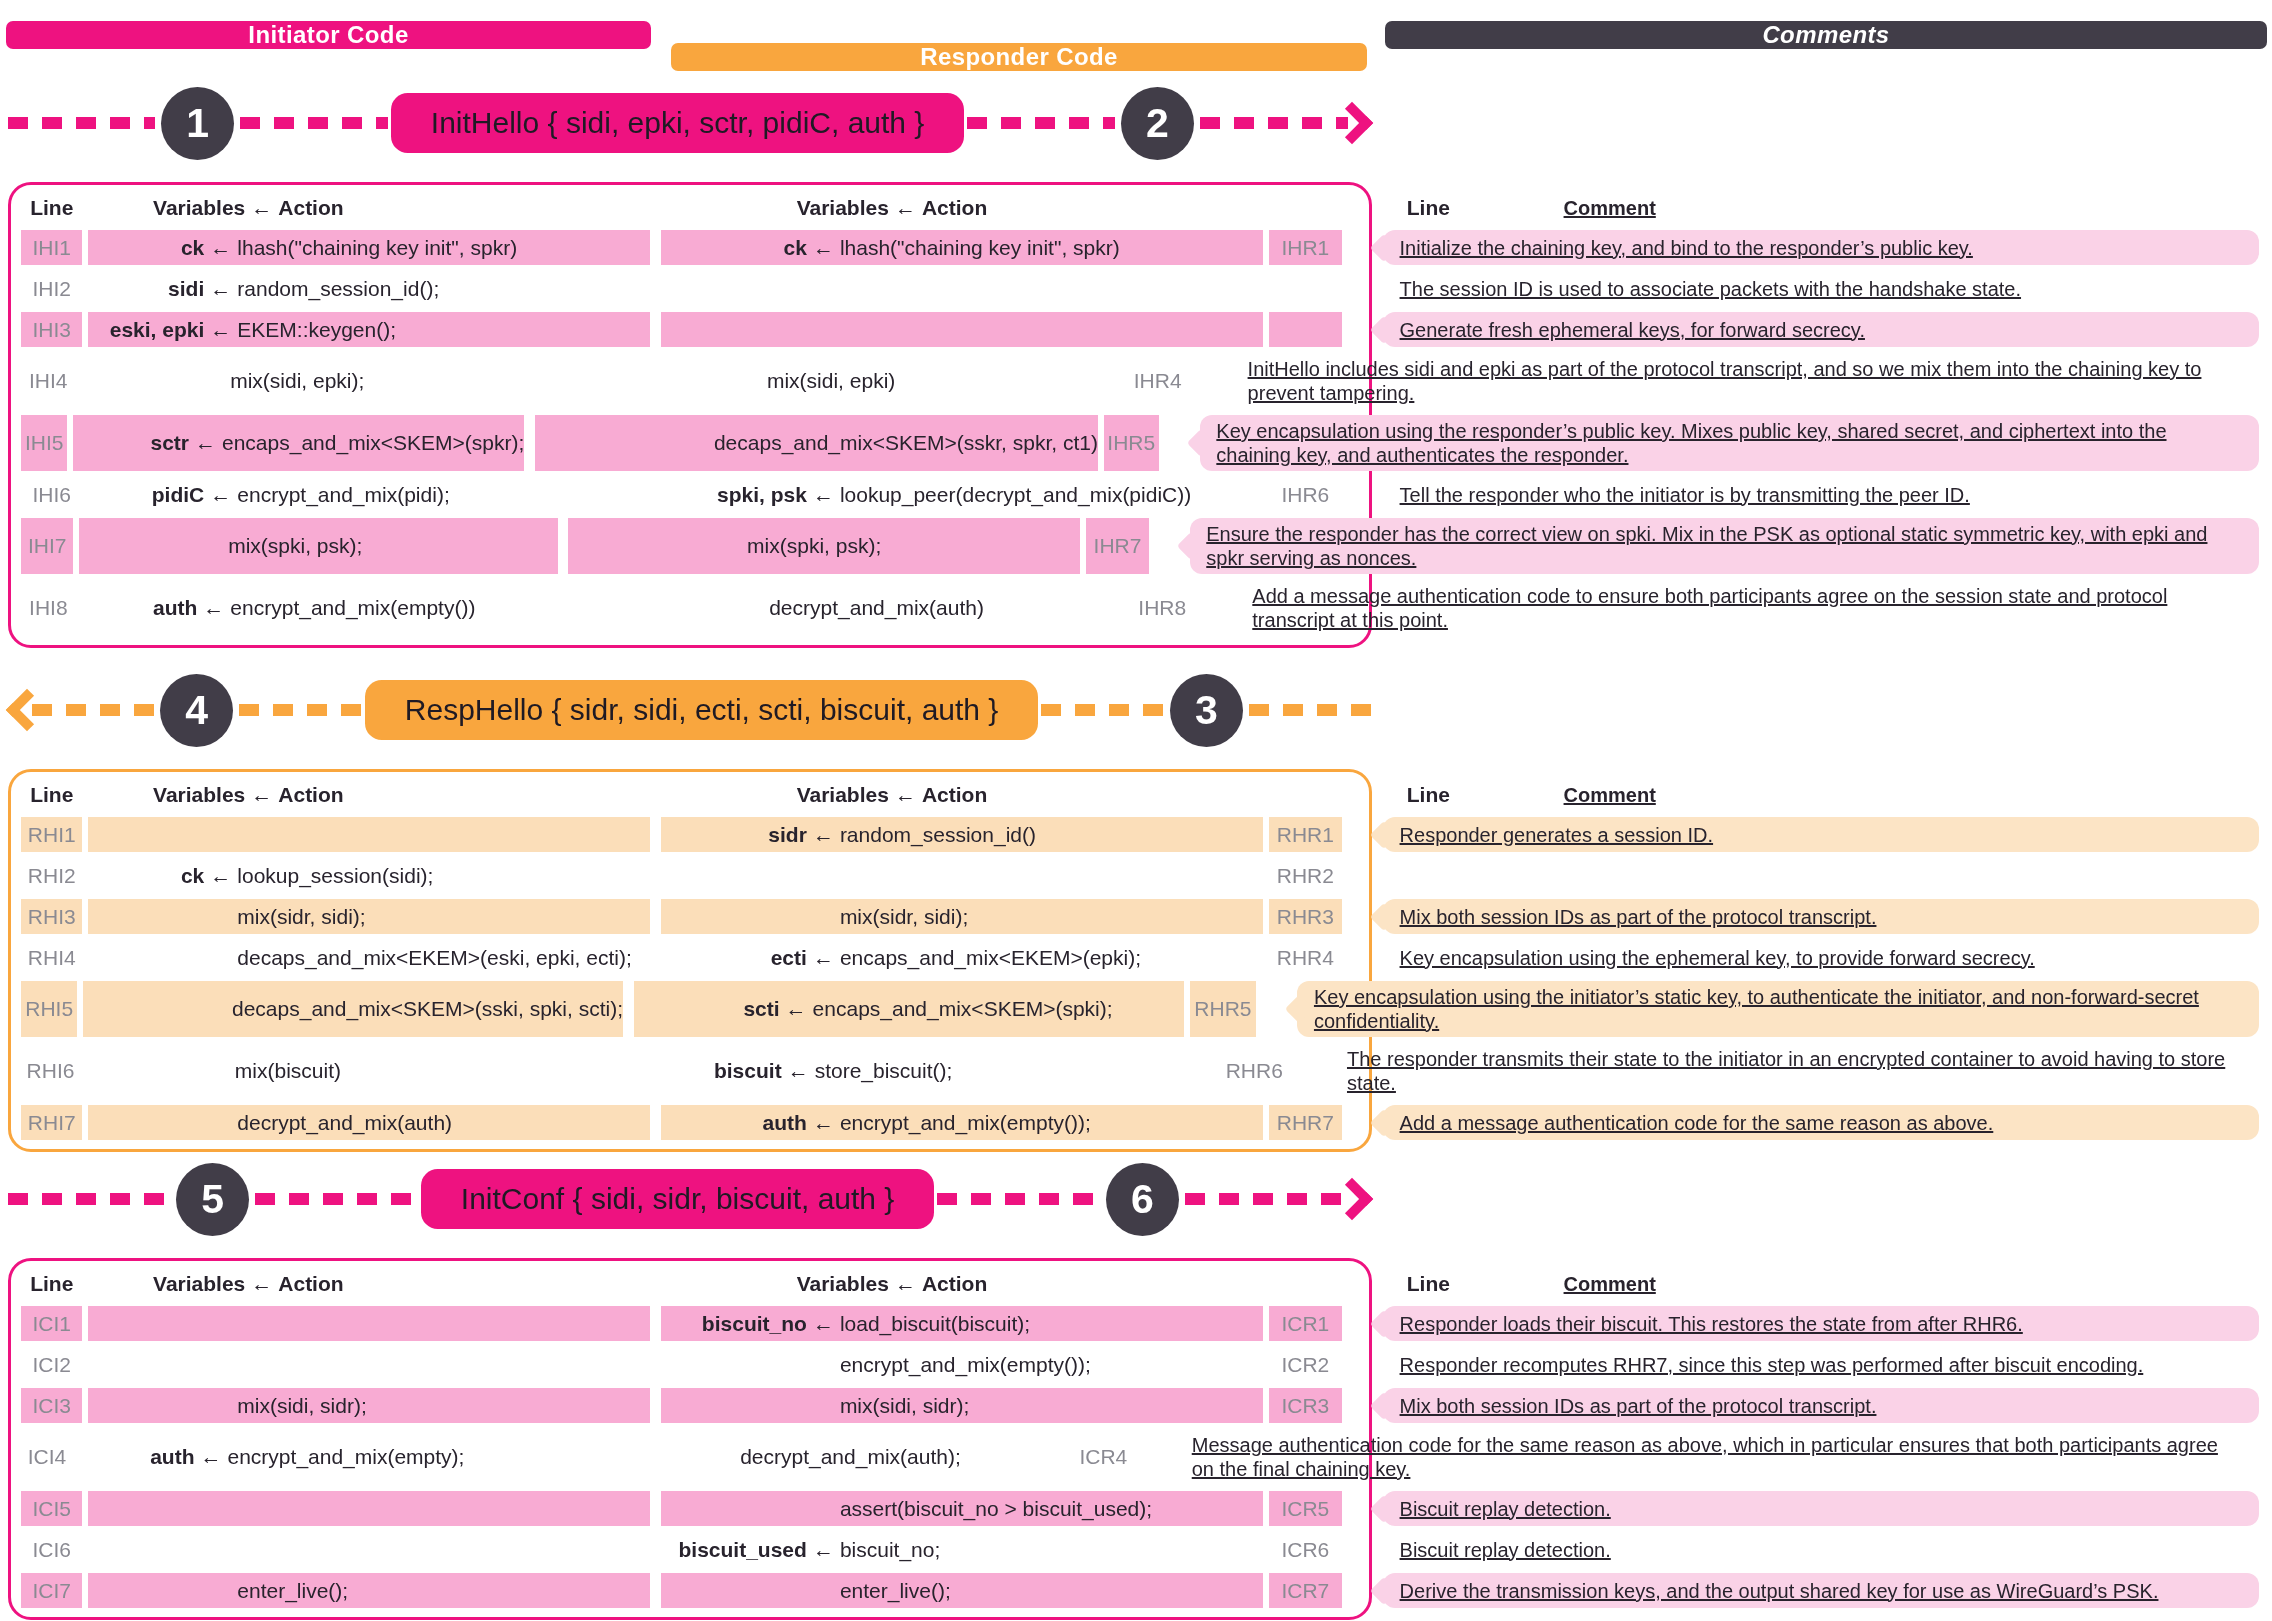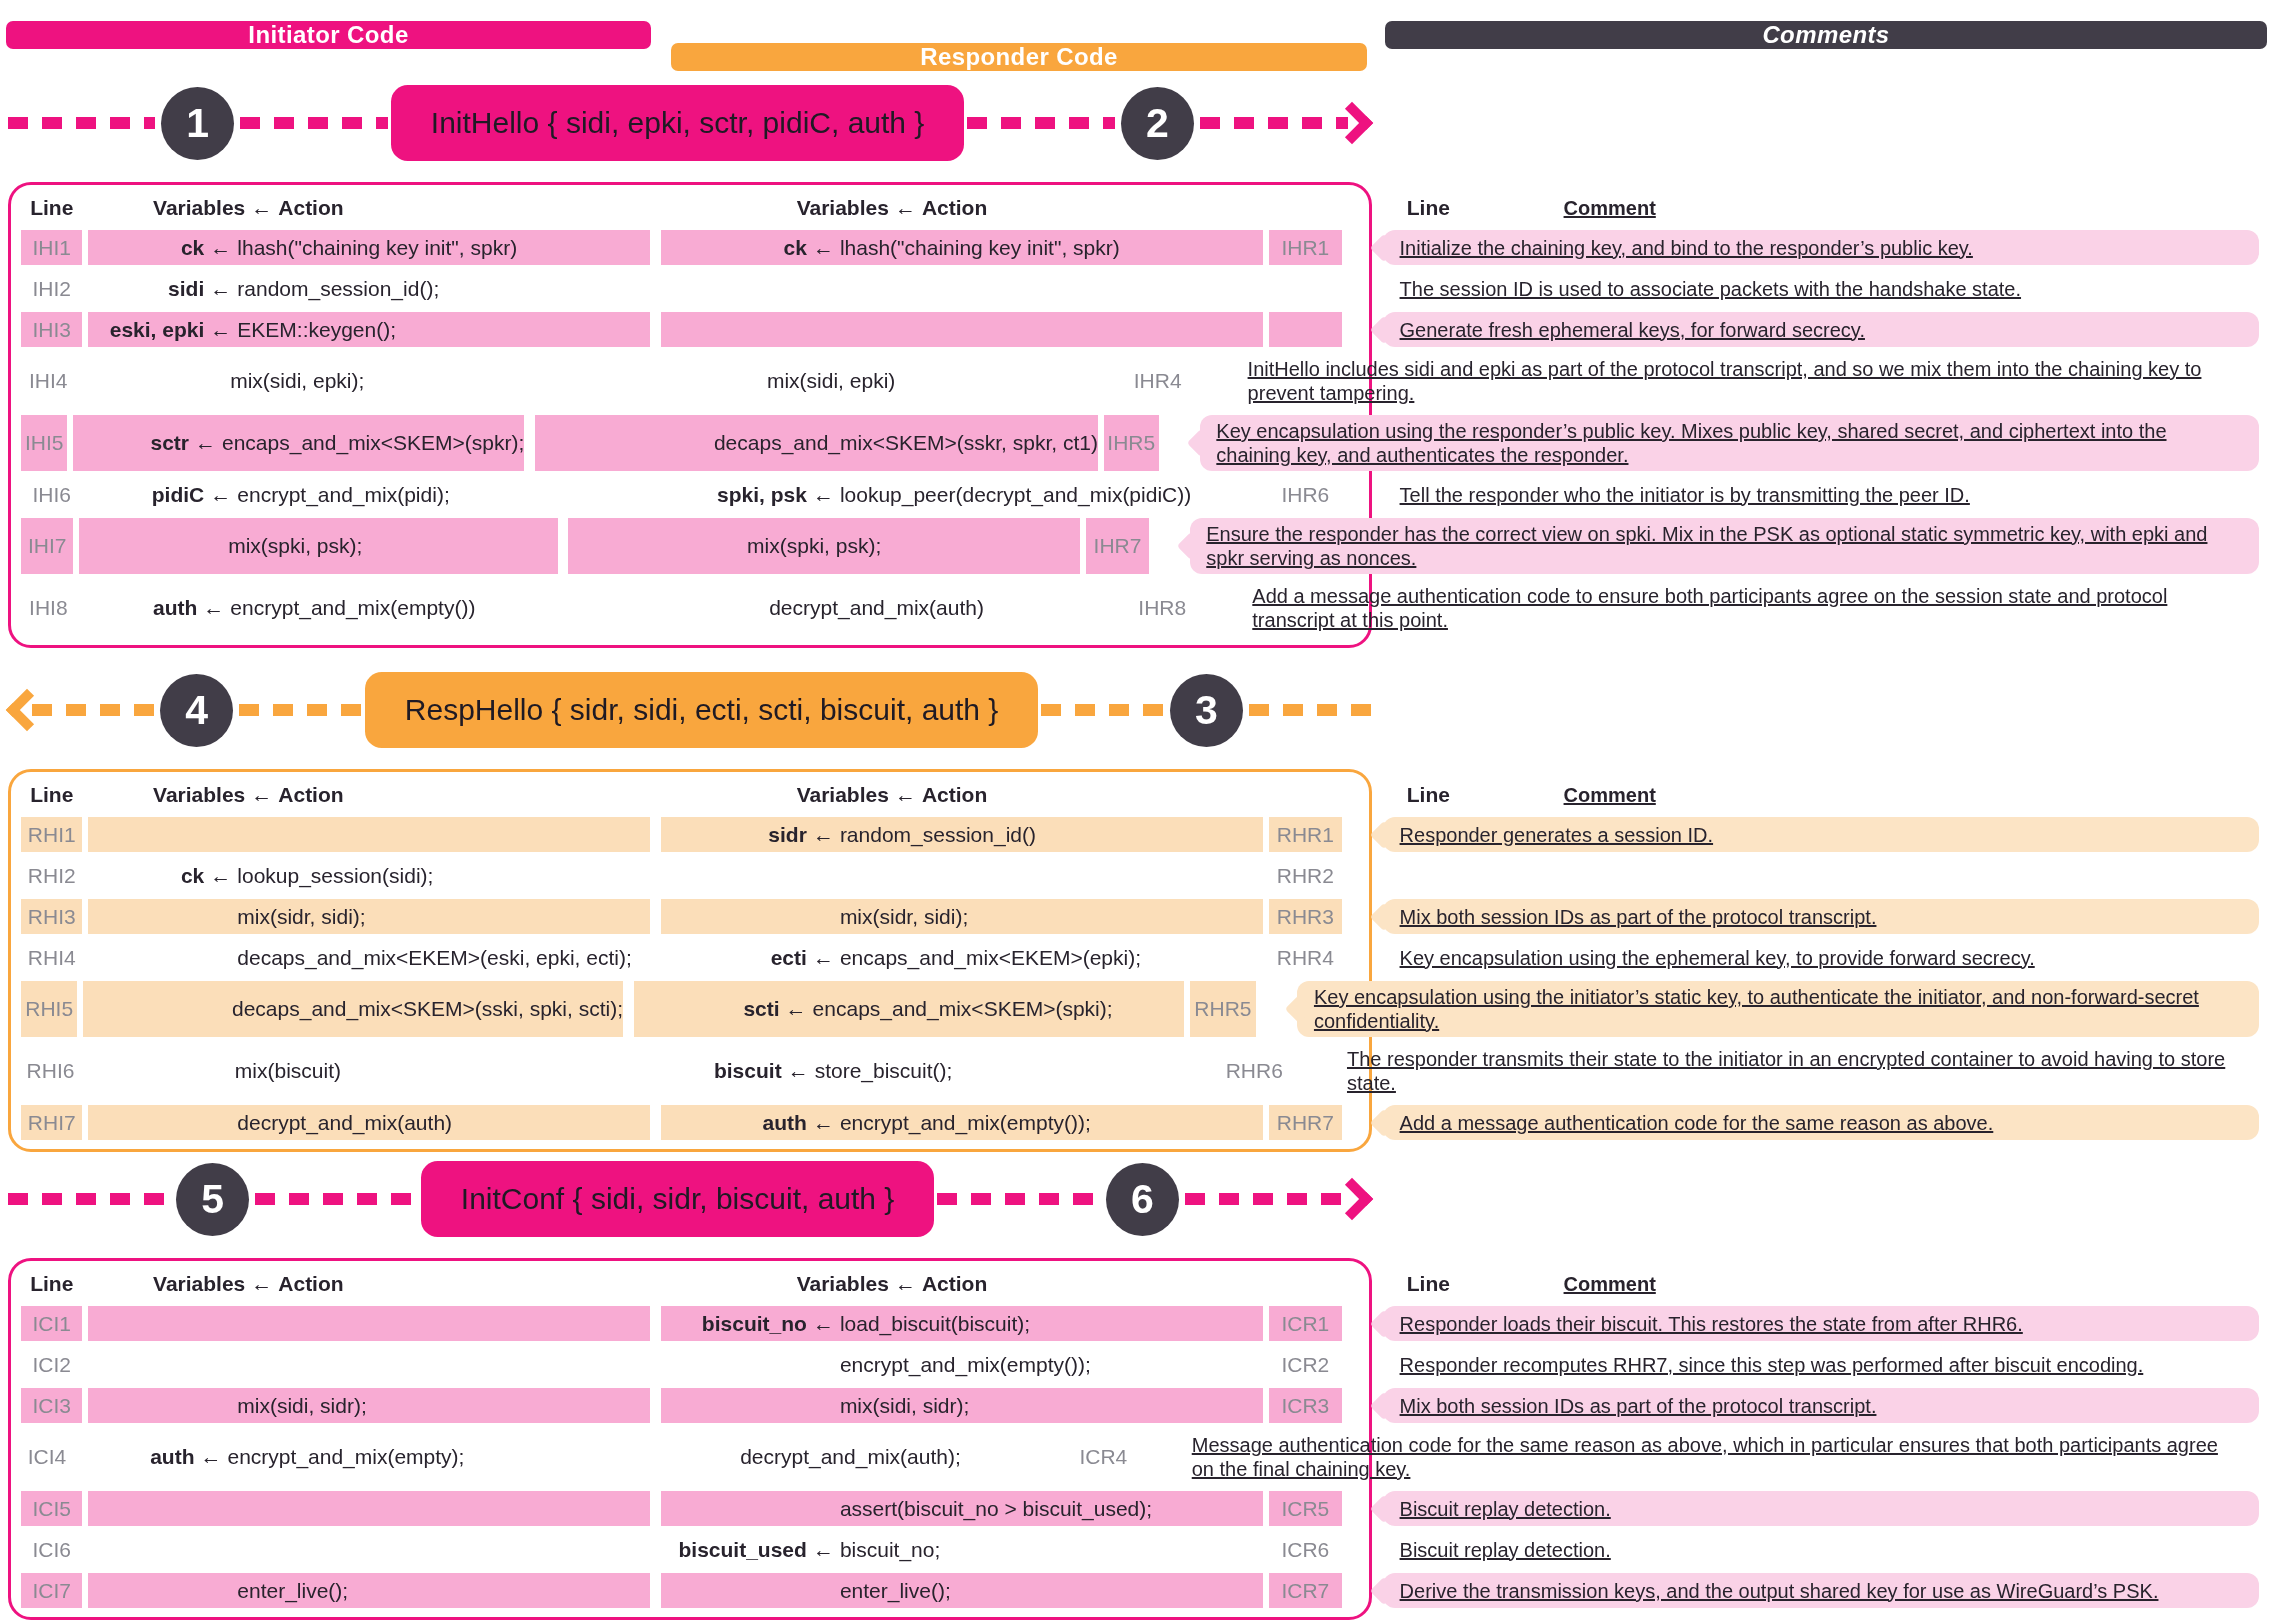--- a/index.html
+++ b/index.html
@@ -32,21 +32,21 @@
   .dash{
     flex:1 1 auto;height:11.4px;
     background:repeating-linear-gradient(90deg,var(--ac) 0 20px,transparent 20px 34px);
   }
   .step-circle{
     flex:0 0 auto;width:73px;height:73px;border-radius:50%;background:var(--dark);
     color:#fff;font-size:41px;font-weight:bold;display:flex;align-items:center;justify-content:center;
     margin:0 6px;
   }
   .banner{
-    flex:0 0 auto;height:76px;border-radius:16.7px;background:var(--ac);
+    flex:0 0 auto;height:60px;border-radius:16.7px;background:var(--ac);
     display:flex;align-items:center;justify-content:center;
     padding:0 40px;font-size:30px;color:#1F1A24;margin:0 3px;white-space:nowrap;
   }
   .chev{flex:0 0 auto;width:20px;height:20px;border-top:10px solid var(--ac);border-right:10px solid var(--ac);}
   .chev.right{transform:rotate(45deg);margin-left:-10.6px;margin-right:4.6px;}
   .chev.left{transform:rotate(-135deg);margin-right:-10.6px;margin-left:4.6px;}
 
   
   .section-body{position:relative;margin-top:21px;}
   .card-border{

